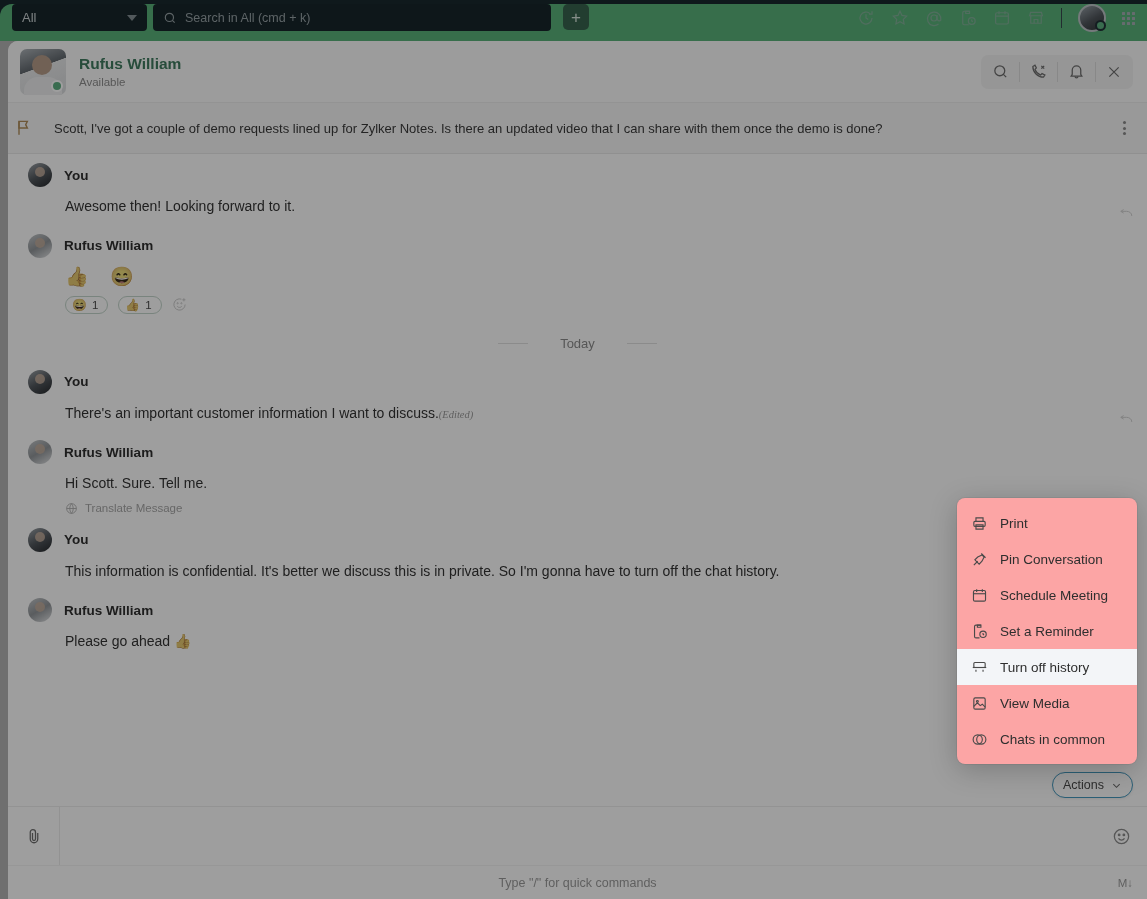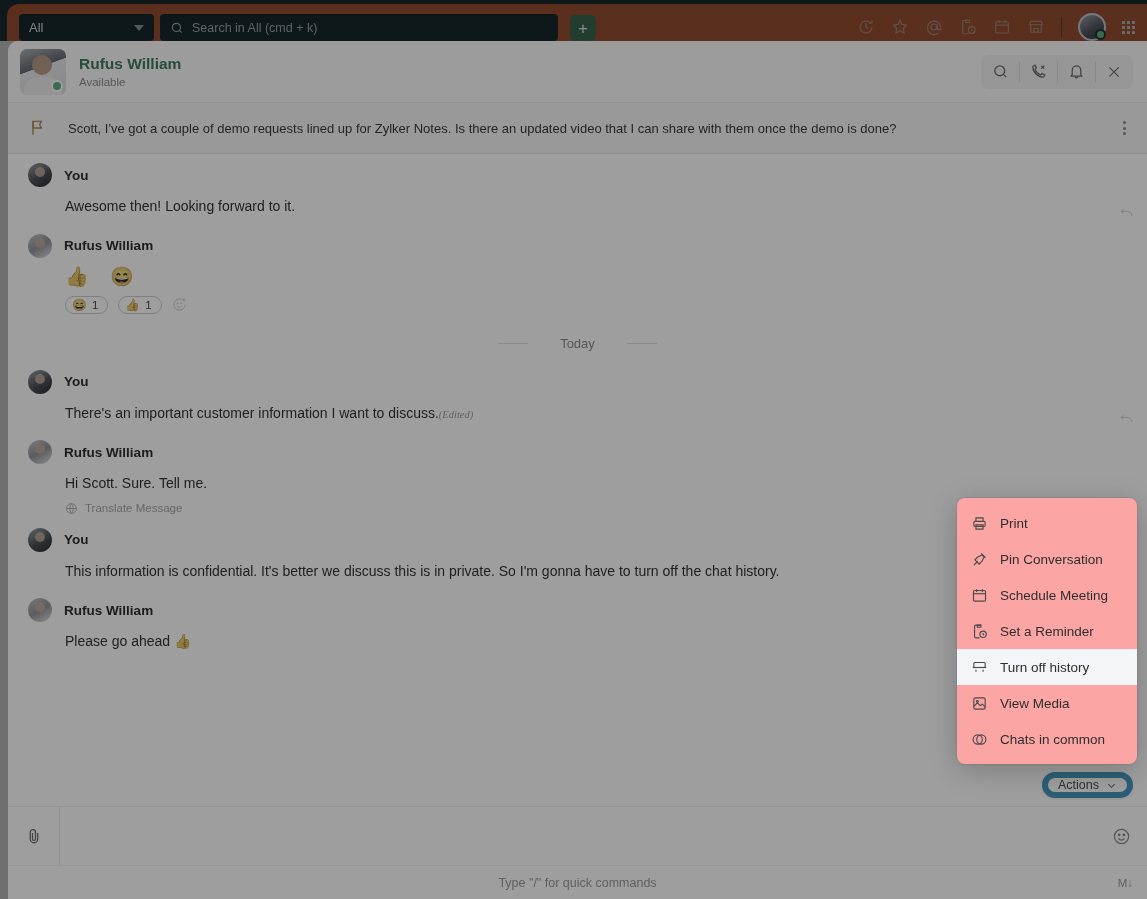--- a/index.html
+++ b/index.html
@@ -24,24 +24,24 @@
   .dimmed { filter: brightness(0.62) saturate(0.55); }
 
   
   .topbar {
     position: absolute; top: 0; left: 0; width: 1147px; height: 41px;
     background: #0e2a33;
     display: flex; align-items: center;
     z-index: 3;
   }
   .topbar-inner {
-    position: absolute; top: 4px; left: 7px; right: 0; height: 37px;
-    background: #c2410c;
+    position: absolute; top: 4px; left: 0; right: 0; height: 37px;
+    background: #22c55e;
     border-top-left-radius: 12px;
-    display: flex; align-items: flex-end;
+    display: flex; align-items: flex-start;
   }
   .scope-select {
     width: 135px; height: 27px; margin-left: 12px;
     background: #0d2730; border-radius: 4px;
     display: flex; align-items: center; justify-content: space-between;
     padding: 0 10px;
     color: #c6d4d8; font-size: 13px;
   }
   .caret { width: 0; height: 0; border-left: 5px solid transparent;
            border-right: 5px solid transparent; border-top: 6px solid #7d9199; }
@@ -128,21 +128,21 @@
     justify-content: center; cursor: pointer; position: relative;
   }
   .ch-actions .cbtn + .cbtn::before {
     content: ""; position: absolute; left: 0; top: 7px;
     width: 1px; height: 20px; background: #dcdcdc;
   }
 
   
   .pinned {
     height: 51px; background: #f6f6f6; border-bottom: 1px solid #e9e9e9;
-    display: flex; align-items: center; padding: 0 14px 0 20px;
+    display: flex; align-items: center; padding: 0 14px 0 6px;
     position: relative;
   }
   .pin-flag { width: 20px; height: 20px; flex: 0 0 auto; }
   .pin-text {
     margin-left: 20px; font-size: 13px; color: #3a3a3a; white-space: nowrap;
   }
   .pin-more {
     margin-left: auto; width: 18px; display: flex; flex-direction: column;
     align-items: center; gap: 2.5px; cursor: pointer;
   }
@@ -192,21 +192,21 @@
 
   .translate {
     display: flex; align-items: flex-start; gap: 7px;
     padding: 4px 0 0 37px; font-size: 11.5px; color: #a6a6a6; cursor: pointer;
   }
 
   
   .actions-pill {
     position: absolute; right: 14px; bottom: 8px;
     height: 26px; padding: 0 10px;
-    background: #fff; border: 6px solid #0ea5e9; border-radius: 13px;
+    background: #fff; border: 1px solid #0ea5e9; border-radius: 13px;
     display: flex; align-items: center; gap: 7px;
     font-size: 12.5px; color: #4a4a4a; cursor: pointer;
     box-shadow: 0 1px 3px rgba(0,0,0,.07);
   }
 
   
   .composer {
     position: absolute; left: 0; right: 0; bottom: 0; height: 93px;
     background: #fff; border-top: 1px solid #ededed;
   }

